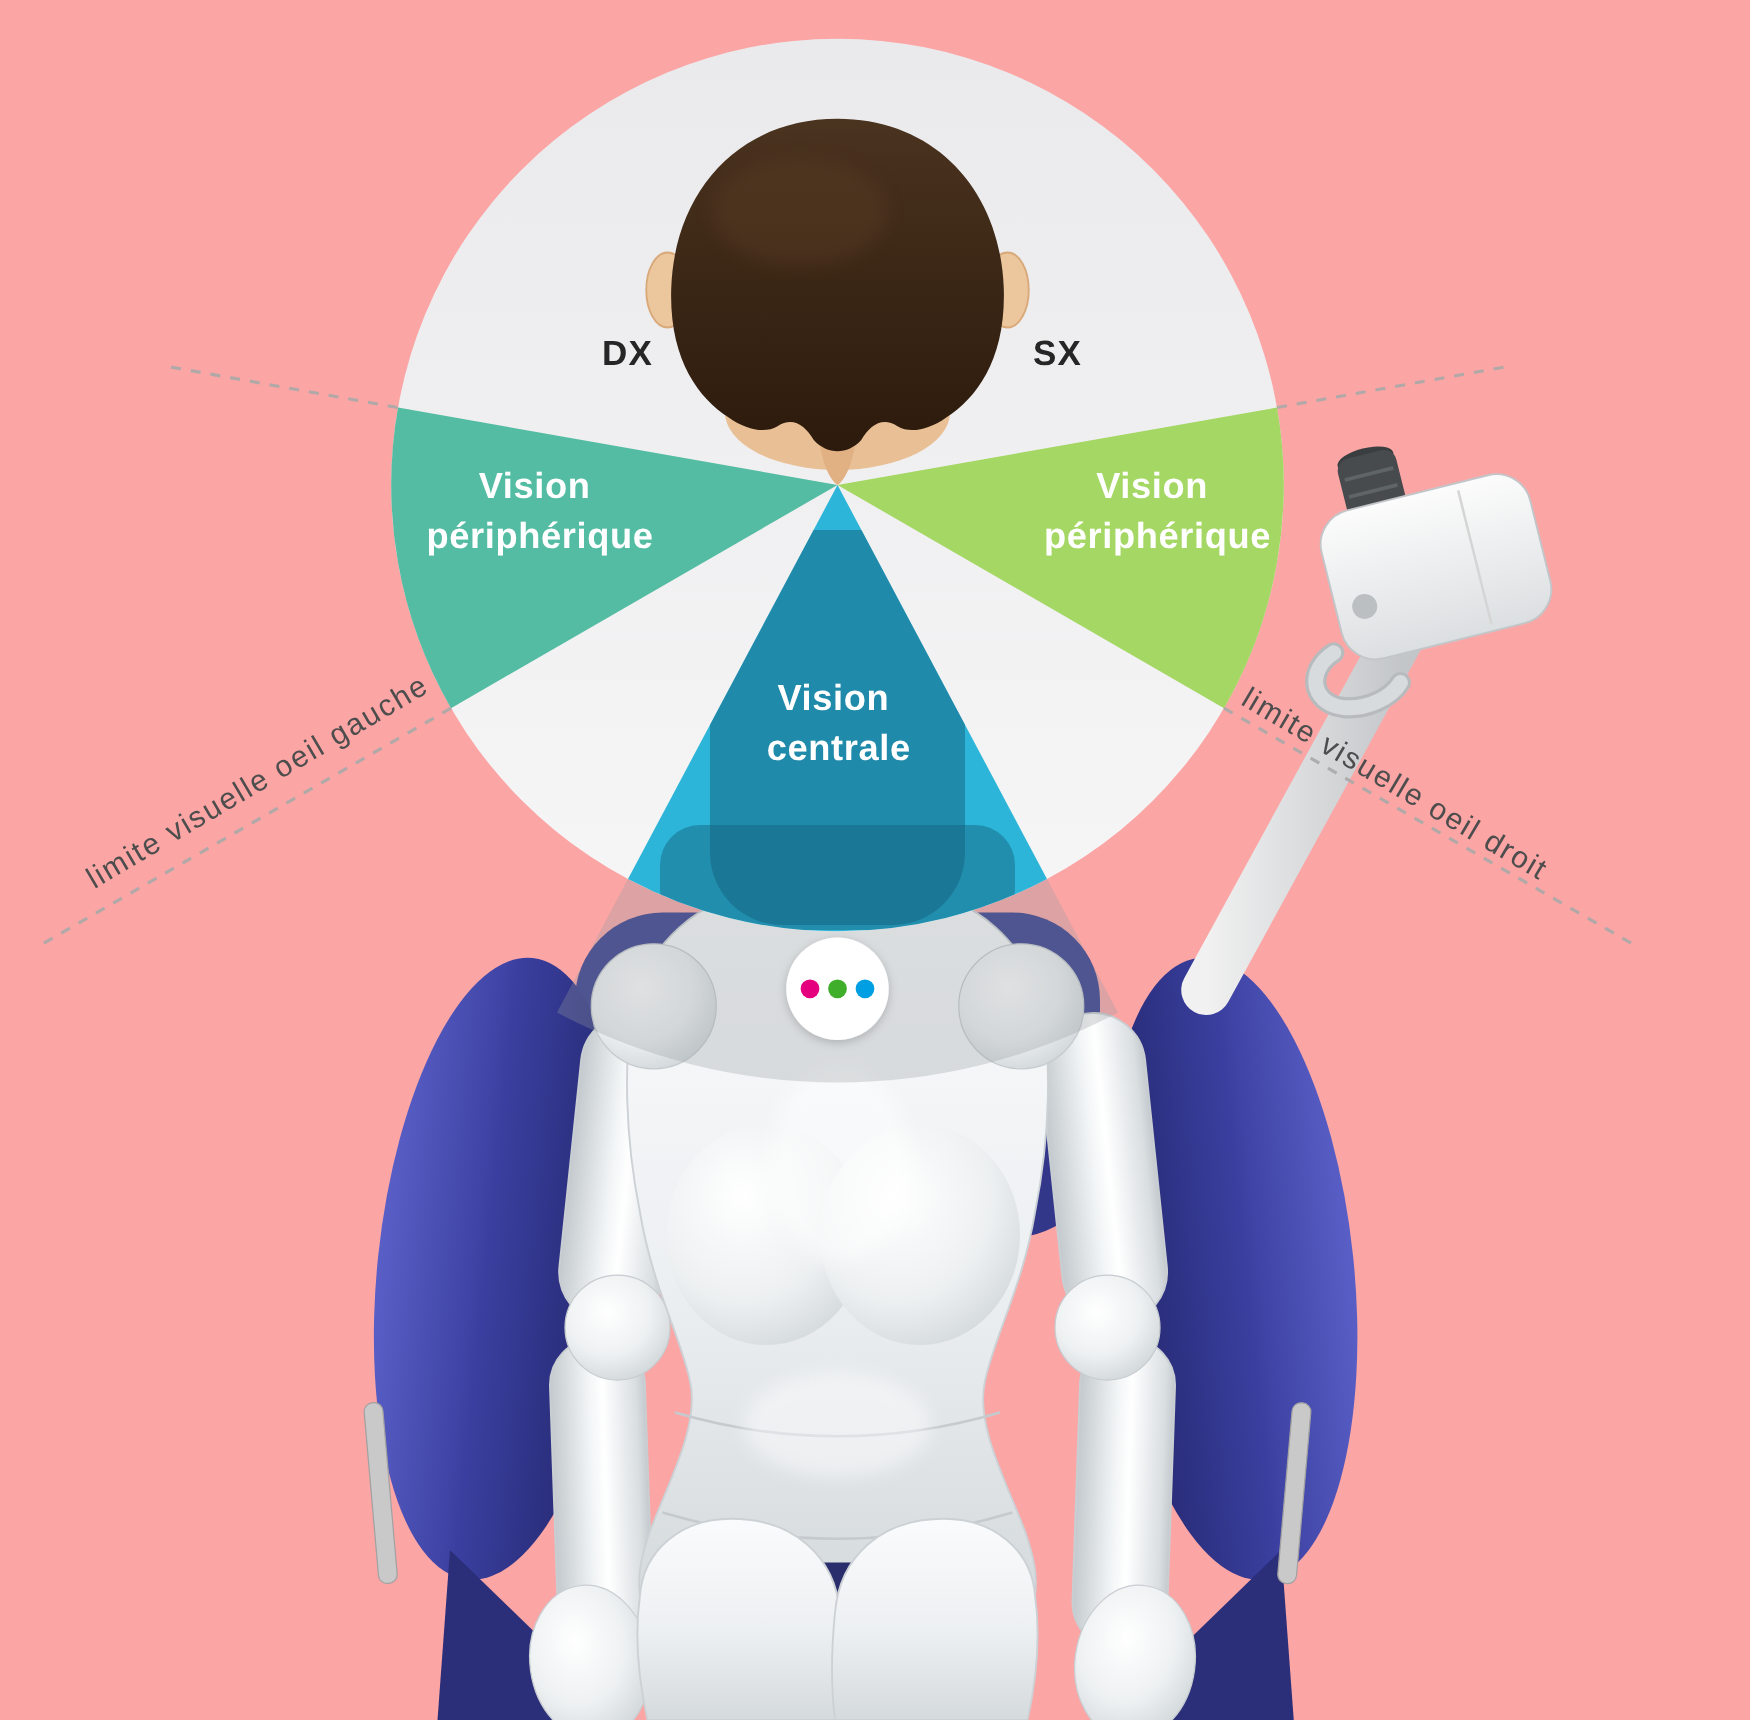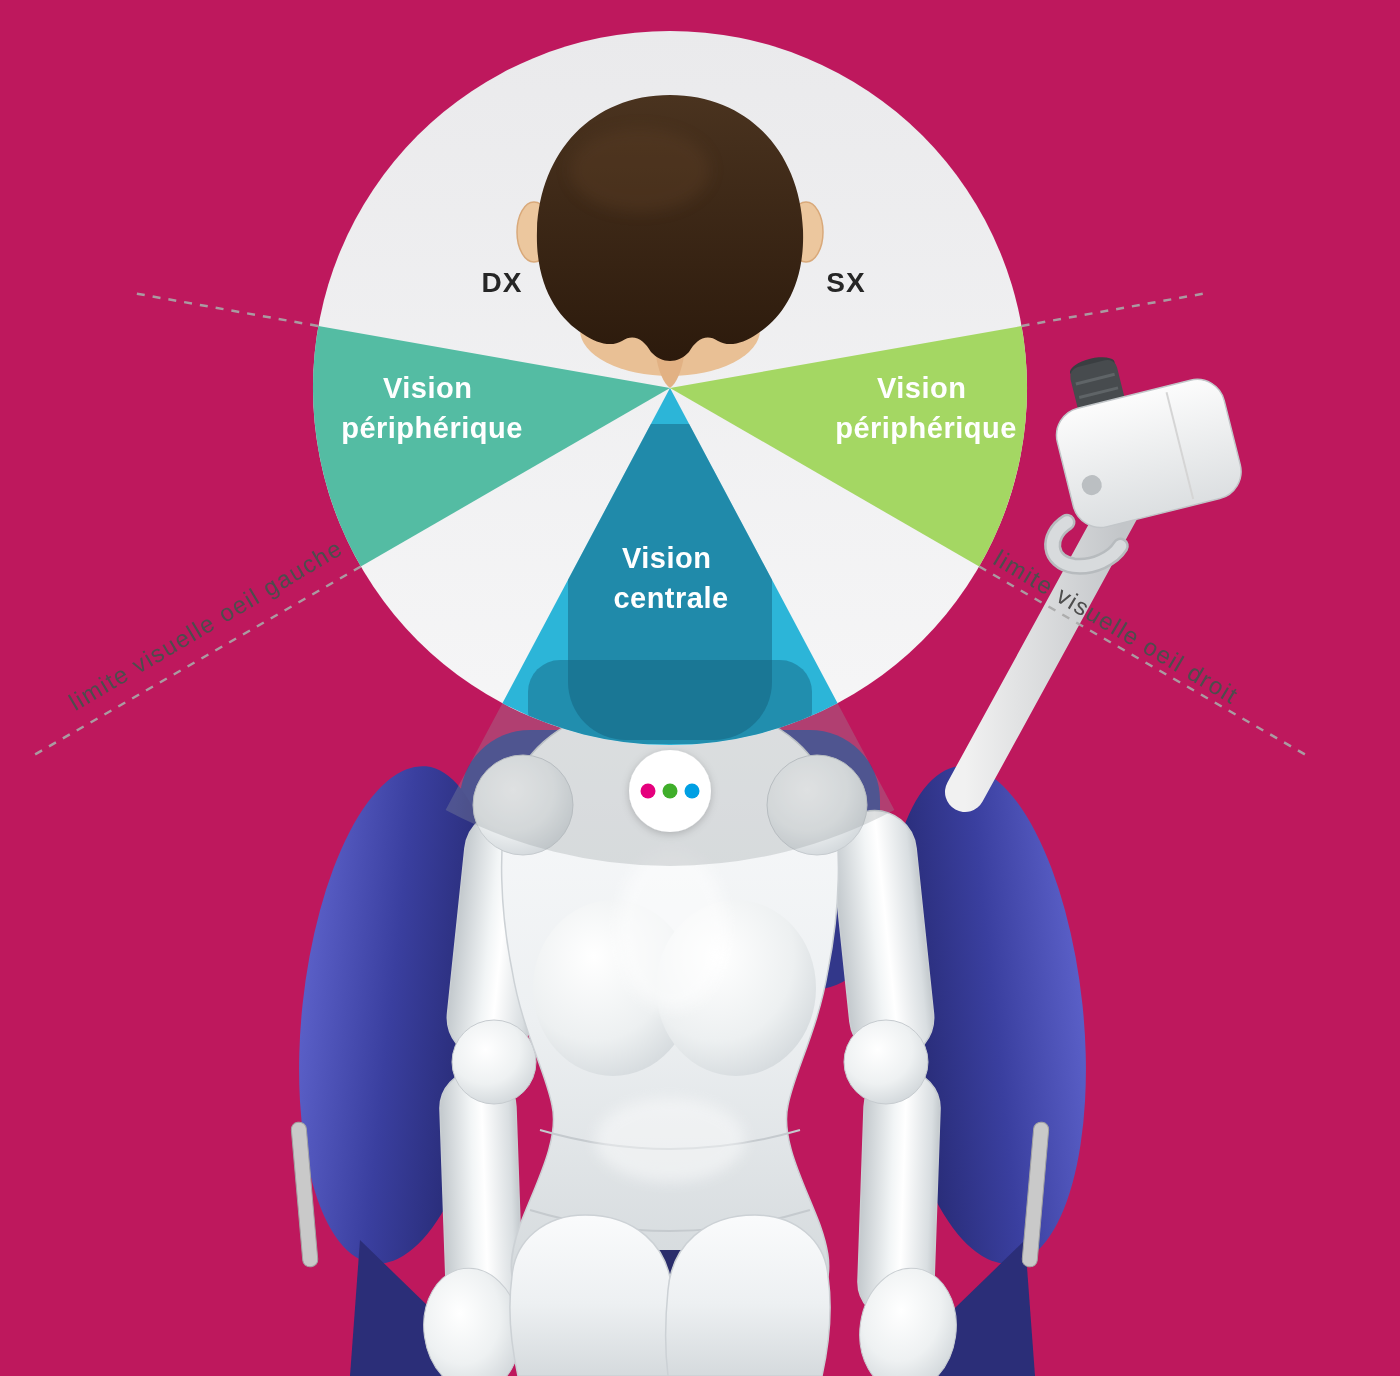--- a/index.html
+++ b/index.html
@@ -1,19 +1,19 @@
 <!DOCTYPE html>
 <html><head>
 <meta charset="utf-8">
 <style>
   html,body{margin:0;padding:0;background:#ffffff;}
   #canvas{
     position:relative;
     width:1400px;height:1376px;
-    background:#be185d;
+    background:#fca5a5;
     overflow:hidden;
     font-family:"Liberation Sans", sans-serif;
   }
   svg{position:absolute;left:0;top:0;}
   .lbl-side{font-size:28px;font-weight:700;fill:#262626;letter-spacing:1px;}
   .lbl-vision{font-size:29px;font-weight:700;fill:#ffffff;letter-spacing:.5px;}
   .lbl-limit{font-size:24px;font-weight:400;fill:#4d4d4d;letter-spacing:1.5px;}
   .dashed{fill:none;stroke-width:2.5;stroke-dasharray:8 8;opacity:.9;}
 </style>
 </head>

